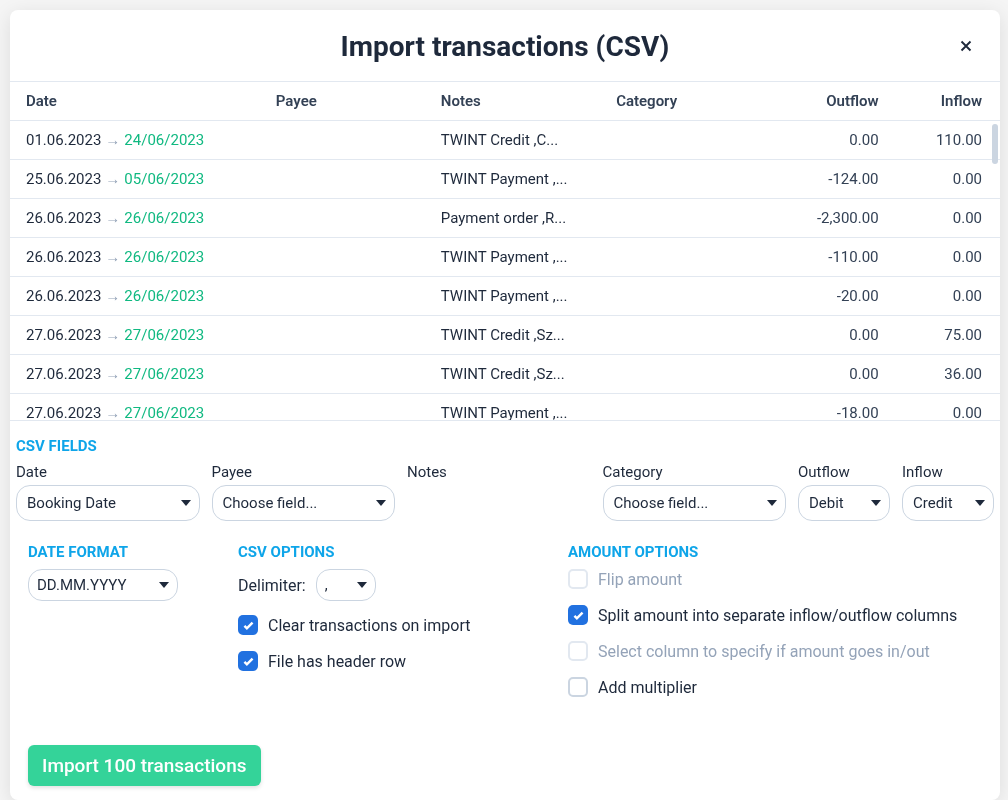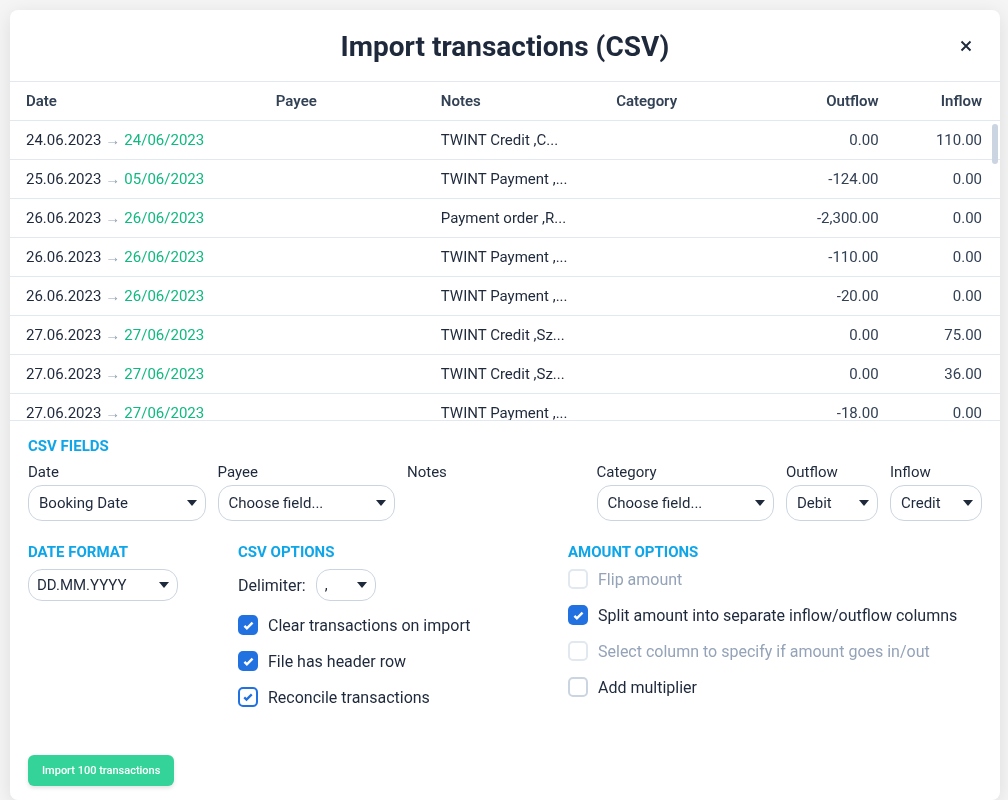--- a/index.html
+++ b/index.html
@@ -85,21 +85,21 @@
   .scroll-ind {
     position: absolute;
     right: 2px;
     top: 42px;
     width: 6px;
     height: 40px;
     background: #cbd5e1;
     border-radius: 3px;
   }
   .fields-section {
-    padding: 16px 18px 0;
+    padding: 16px 6px 0;
   }
   .section-title {
     font-size: 15px;
     font-weight: 700;
     color: #0ea5e9;
     margin-bottom: 8px;
   }
   .field-row {
     display: flex;
     gap: 12px;
@@ -156,21 +156,21 @@
   .chk.focus { border: 2.5px solid #2171e0; background: #fff; } 
   .chk.focus svg { width: 12px; height: 12px; stroke: #2171e0; stroke-width: 3; fill: none; }
   .chk-label { font-size: 16px; color: #1e293b; }
   .chk-label.disabled { color: #94a3b8; }
   .import-btn {
     position: absolute;
     left: 18px;
     bottom: 14px;
     background: #34d399;
     color: #fff;
-    font-size: 11px;
+    font-size: 19px;
     font-weight: 500;
     padding: 9px 14px;
     border-radius: 6px;
     cursor: pointer;
     box-shadow: 0 2px 4px rgba(0,0,0,0.12);
   }
   .col-date { width: 250px; padding-left: 16px !important; }
   .col-payee { width: 160px; }
   .col-notes { width: 170px; }
   .col-cat { width: 150px; }
@@ -197,21 +197,21 @@
           <th class="col-date">Date</th>
           <th class="col-payee">Payee</th>
           <th class="col-notes">Notes</th>
           <th class="col-cat">Category</th>
           <th class="col-out num">Outflow</th>
           <th class="col-in num">Inflow</th>
         </tr>
       </thead>
       <tbody id="tbody">
           <tr>
-            <td class="col-date"><span class="date-raw">24.06.2023</span><span class="arrow">→</span><span class="date-parsed">24/06/2023</span></td>
+            <td class="col-date"><span class="date-raw">01.06.2023</span><span class="arrow">→</span><span class="date-parsed">24/06/2023</span></td>
             <td class="col-payee"></td>
             <td class="col-notes">TWINT Credit ,C...</td>
             <td class="col-cat"></td>
             <td class="col-out num">0.00</td>
             <td class="col-in num">110.00</td>
           </tr>
           <tr>
             <td class="col-date"><span class="date-raw">25.06.2023</span><span class="arrow">→</span><span class="date-parsed">05/06/2023</span></td>
             <td class="col-payee"></td>
             <td class="col-notes">TWINT Payment ,...</td>
@@ -343,28 +343,20 @@
         <span class="chk-label">Clear transactions on import</span>
       </div>
       <div class="chk-row">
         <div class="chk checked">
             <svg viewBox="0 0 16 16">
               <path d="M3 8.5l3 3 7-7"></path>
             </svg>
           </div>
         <span class="chk-label">File has header row</span>
       </div>
-      <div class="chk-row">
-        <div class="chk focus">
-            <svg viewBox="0 0 16 16">
-              <path d="M3 8.5l3 3 7-7"></path>
-            </svg>
-          </div>
-        <span class="chk-label">Reconcile transactions</span>
-      </div>
     </div>
 
     <div class="opt-col" style="flex:1">
       <div class="section-title">AMOUNT OPTIONS</div>
       <div class="chk-row">
         <div class="chk unchecked" style="border-color:#e2e8f0"></div>
         <span class="chk-label disabled">Flip amount</span>
       </div>
       <div class="chk-row">
         <div class="chk checked">

